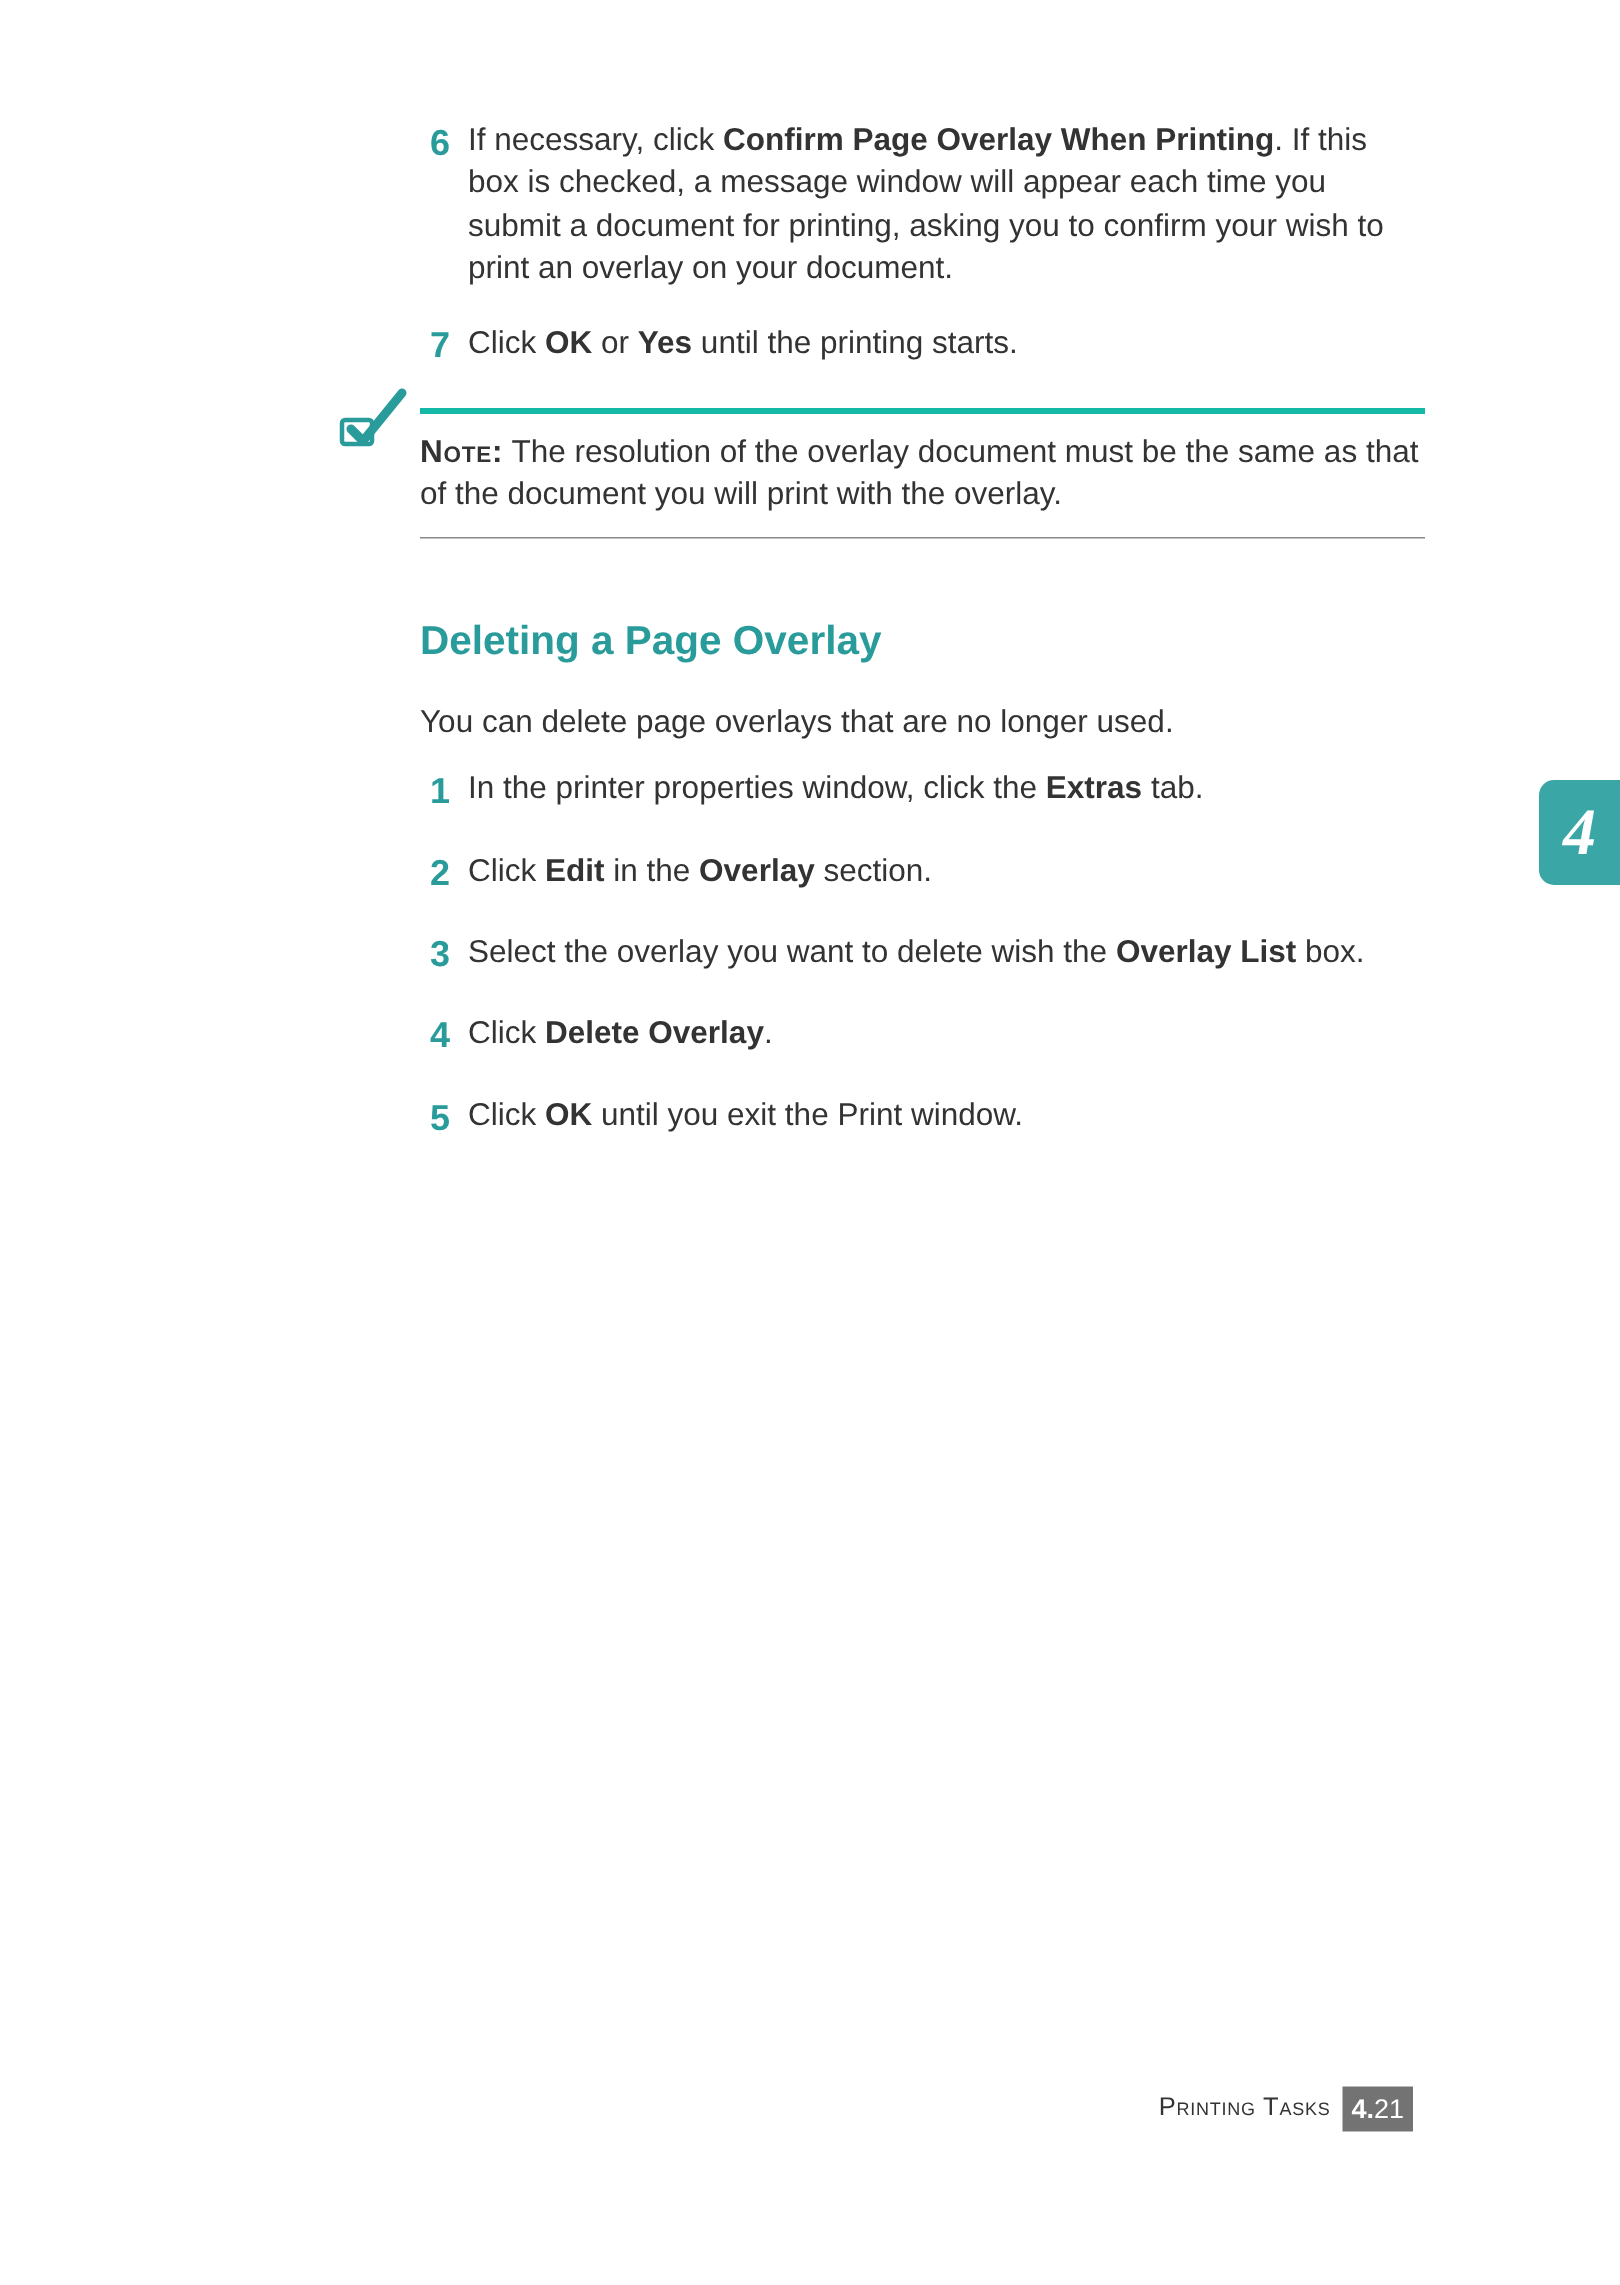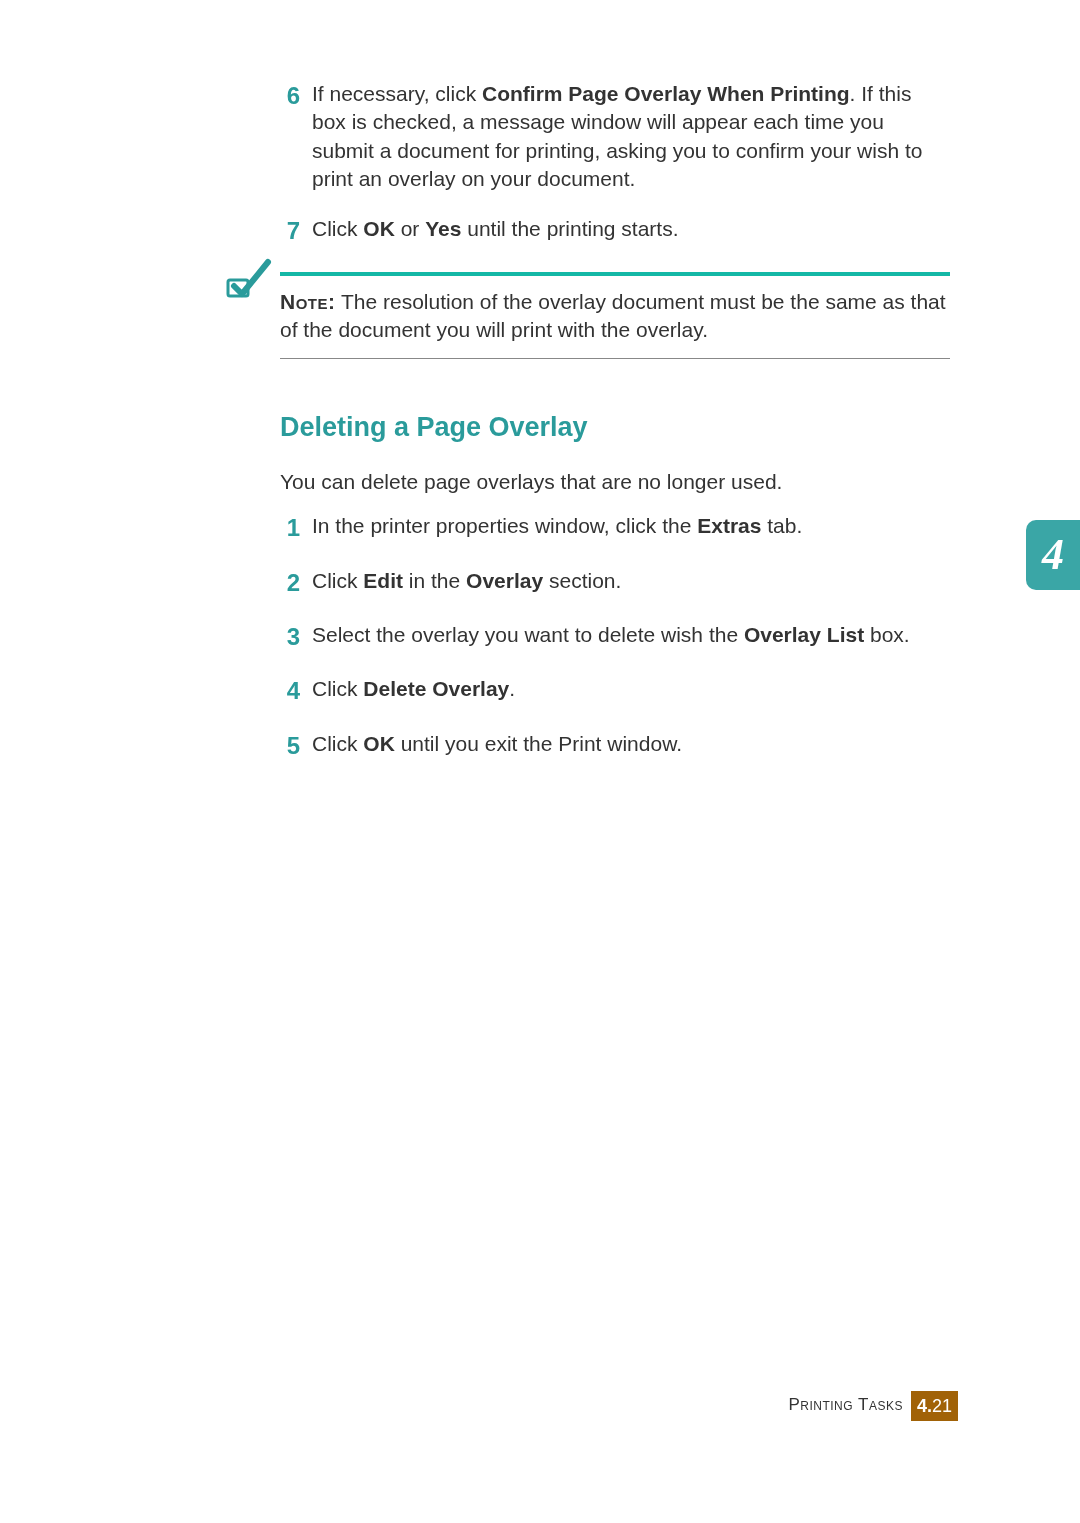--- a/index.html
+++ b/index.html
@@ -69,30 +69,30 @@
       font-weight: bold;
       font-size: 44px;
       display: flex;
       align-items: center;
       justify-content: center;
       font-family: Georgia, serif;
     }
     .footer {
       position: absolute;
       bottom: 102px;
-      right: 122px;
+      right: 138px;
       display: flex;
       align-items: center;
       font-size: 17px;
       letter-spacing: 1px;
       justify-content: space-between;
     }
     .footer-title { font-variant: small-caps; color: #333; margin-right: 8px; }
     .footer-badge {
-      background: #a16207;
+      background: #737373;
       color: #fff;
       padding: 3px 6px;
       font-size: 18px;
       font-family: Verdana, sans-serif;
       letter-spacing: 0;
     }
     .footer-badge .ch { font-weight: bold; }
   </style>
 </head>
 <body>

